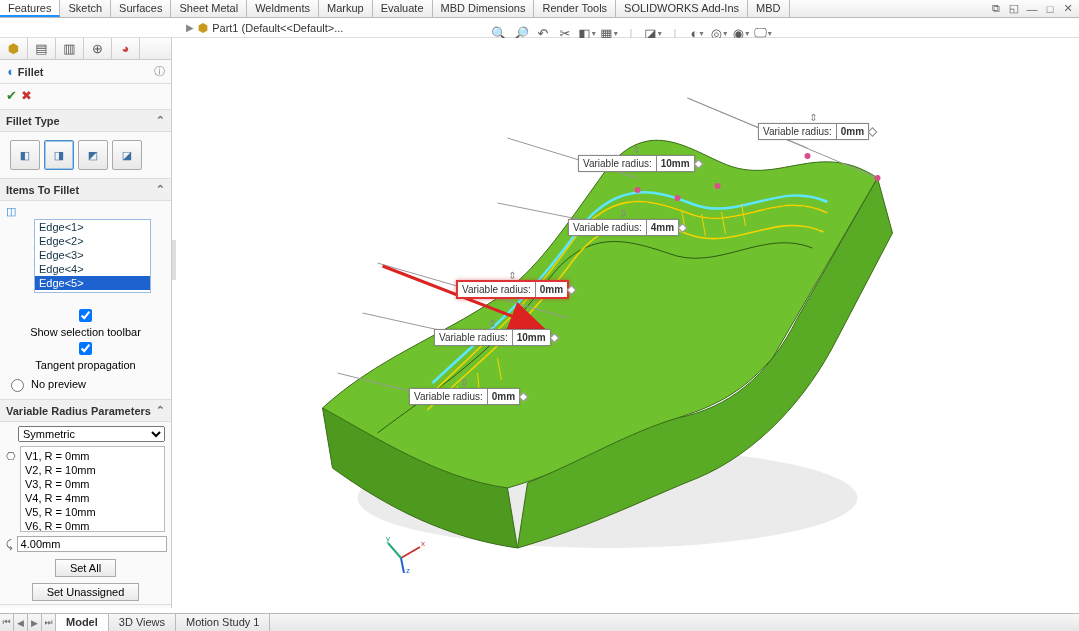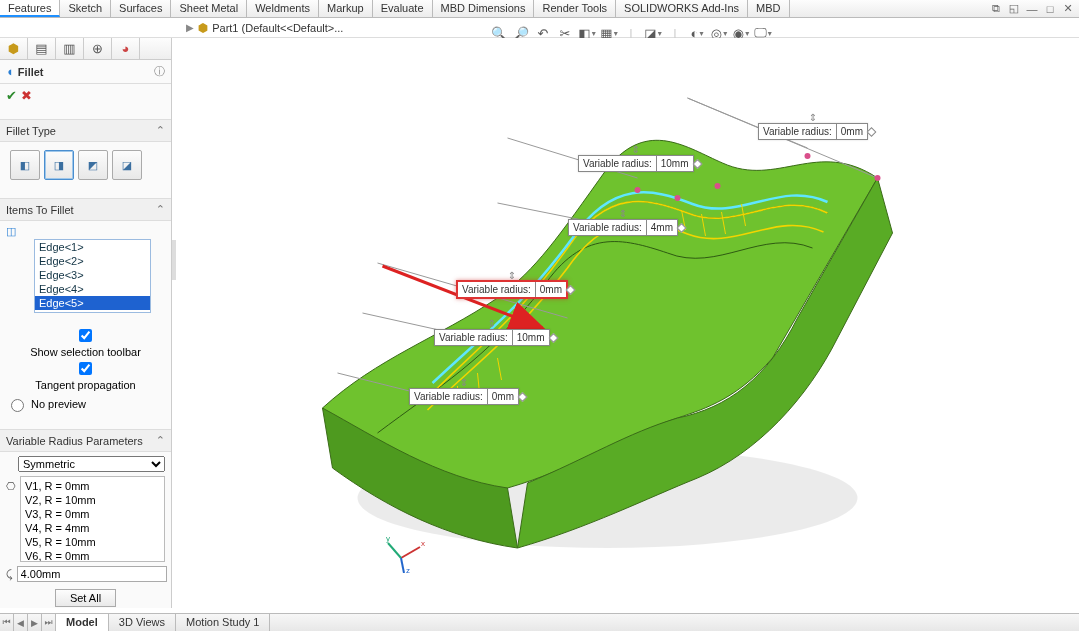--- a/index.html
+++ b/index.html
@@ -130,21 +130,21 @@
     font: inherit; padding:2px 10px; border:1px solid #aaa;
     background: linear-gradient(#fff,#eee);
   }
   .segmented button:first-child { border-right:none; border-radius:3px 0 0 3px; }
   .segmented button:last-child { border-radius:0 3px 3px 0; }
   .segmented button.active { background: linear-gradient(#e9f1fb,#d6e6f7); }
   .section-head {
     display:flex; align-items:center; padding:4px 6px;
     border-top:1px solid #ddd; border-bottom:1px solid #ddd;
     background: #f0f0f0;
-    font-weight: normal; color:#333;margin-top:10px;
+    font-weight: bold; color:#333;
   }
   .section-head .caret { margin-left:auto; color:#777; }
   .fillet-type-icons { display:flex; gap:4px; padding: 8px 10px; }
   .ft-icon {
     width:30px; height:30px; border:1px solid #aaa; border-radius:2px;
     background: linear-gradient(#fcfcfc,#e8e8e8);
     display:inline-flex; justify-content:center; align-items:center;
     color:#3b6fa0;
   }
   .ft-icon.active { border-color:#4a8ecf; box-shadow: inset 0 0 0 1px #9fc7ea; }
@@ -192,21 +192,21 @@
 
   
   .callout {
     position:absolute; font-size:10px; color:#333;
     background:#fff; border:1px solid #888;
     display:flex; align-items:stretch;
     box-shadow:0 0 2px rgba(0,0,0,.15);
     white-space:nowrap;
   }
   .callout .lbl { padding:2px 4px; border-right:1px solid #888; }
-  .callout .val { padding:2px 4px; }
+  .callout .val { padding:2px 4px;font-weight:bold; }
   .callout .handle {
     width:7px; height:7px; border:1px solid #888; background:#fff;
     position:absolute; right:-8px; top:50%; transform:translateY(-50%) rotate(45deg);
   }
   .callout .pin {
     position:absolute; font-size:10px; color:#888;
     top:-12px; left:50%; transform:translateX(-50%);
   }
   .callout.highlight {
     border:2px solid #d33; box-shadow:0 0 4px rgba(200,40,40,.5);

